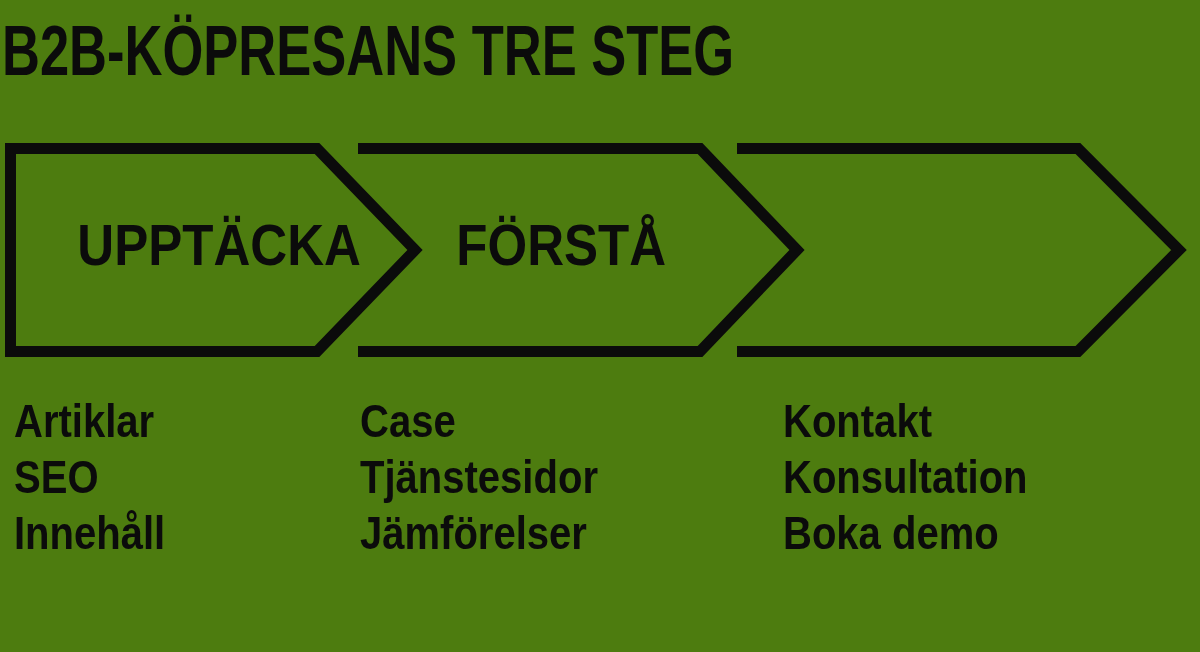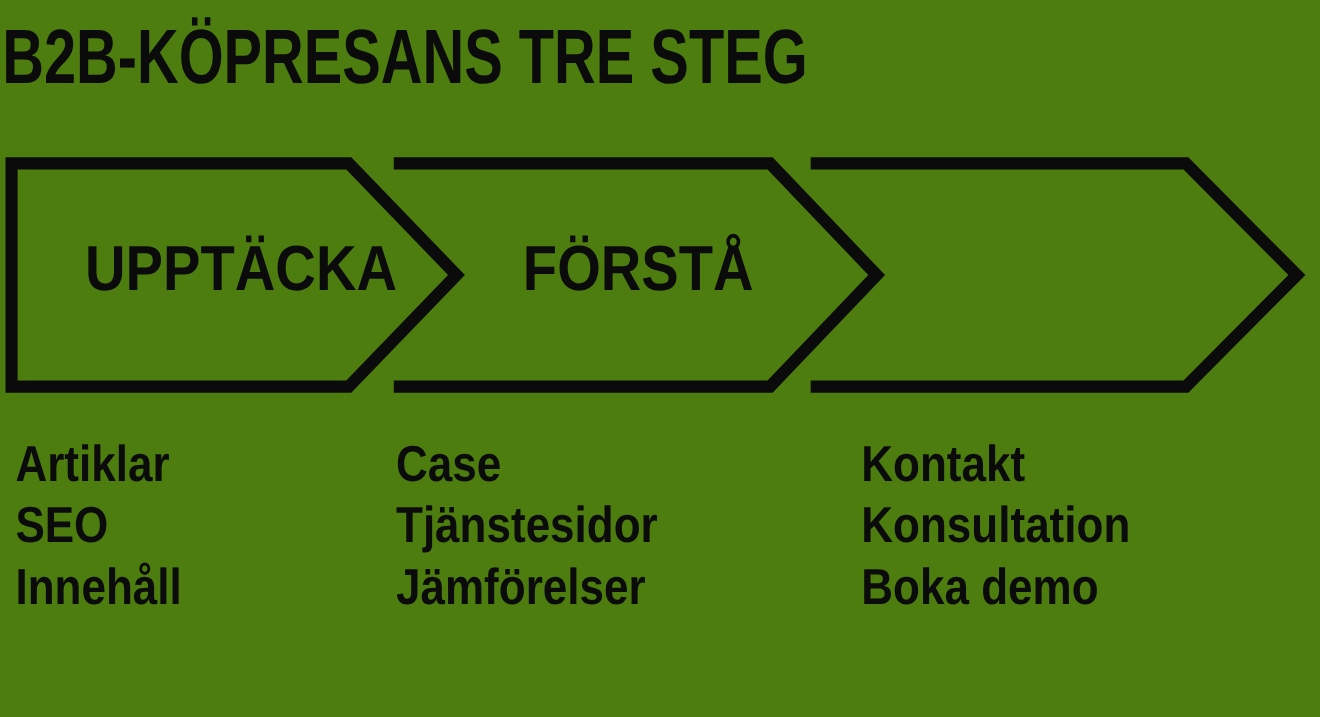--- a/index.html
+++ b/index.html
@@ -66,21 +66,21 @@
   .stage-items .item {
     font-size: 46px;
     font-weight: bold;
     line-height: 56px;
     white-space: nowrap;
   }
   .col-1 { left: 14px; }
   .col-2 { left: 360px; }
   .col-3 { left: 783px; }
   .label-1 { left: 5px;   width: 400px; margin-left: 14px; }
-  .label-2 { left: 358px; width: 445px; }
+  .label-2 { left: 339px; width: 445px; }
   .label-3 { left: 737px; width: 430px; }
 </style>
 </head>
 <body>
 
 <div class="canvas">
 
   <h1 class="title">B2B-KÖPRESANS TRE STEG</h1>
 
   <svg class="chevrons" viewBox="0 0 1200 652" xmlns="http://www.w3.org/2000/svg" aria-hidden="true">

